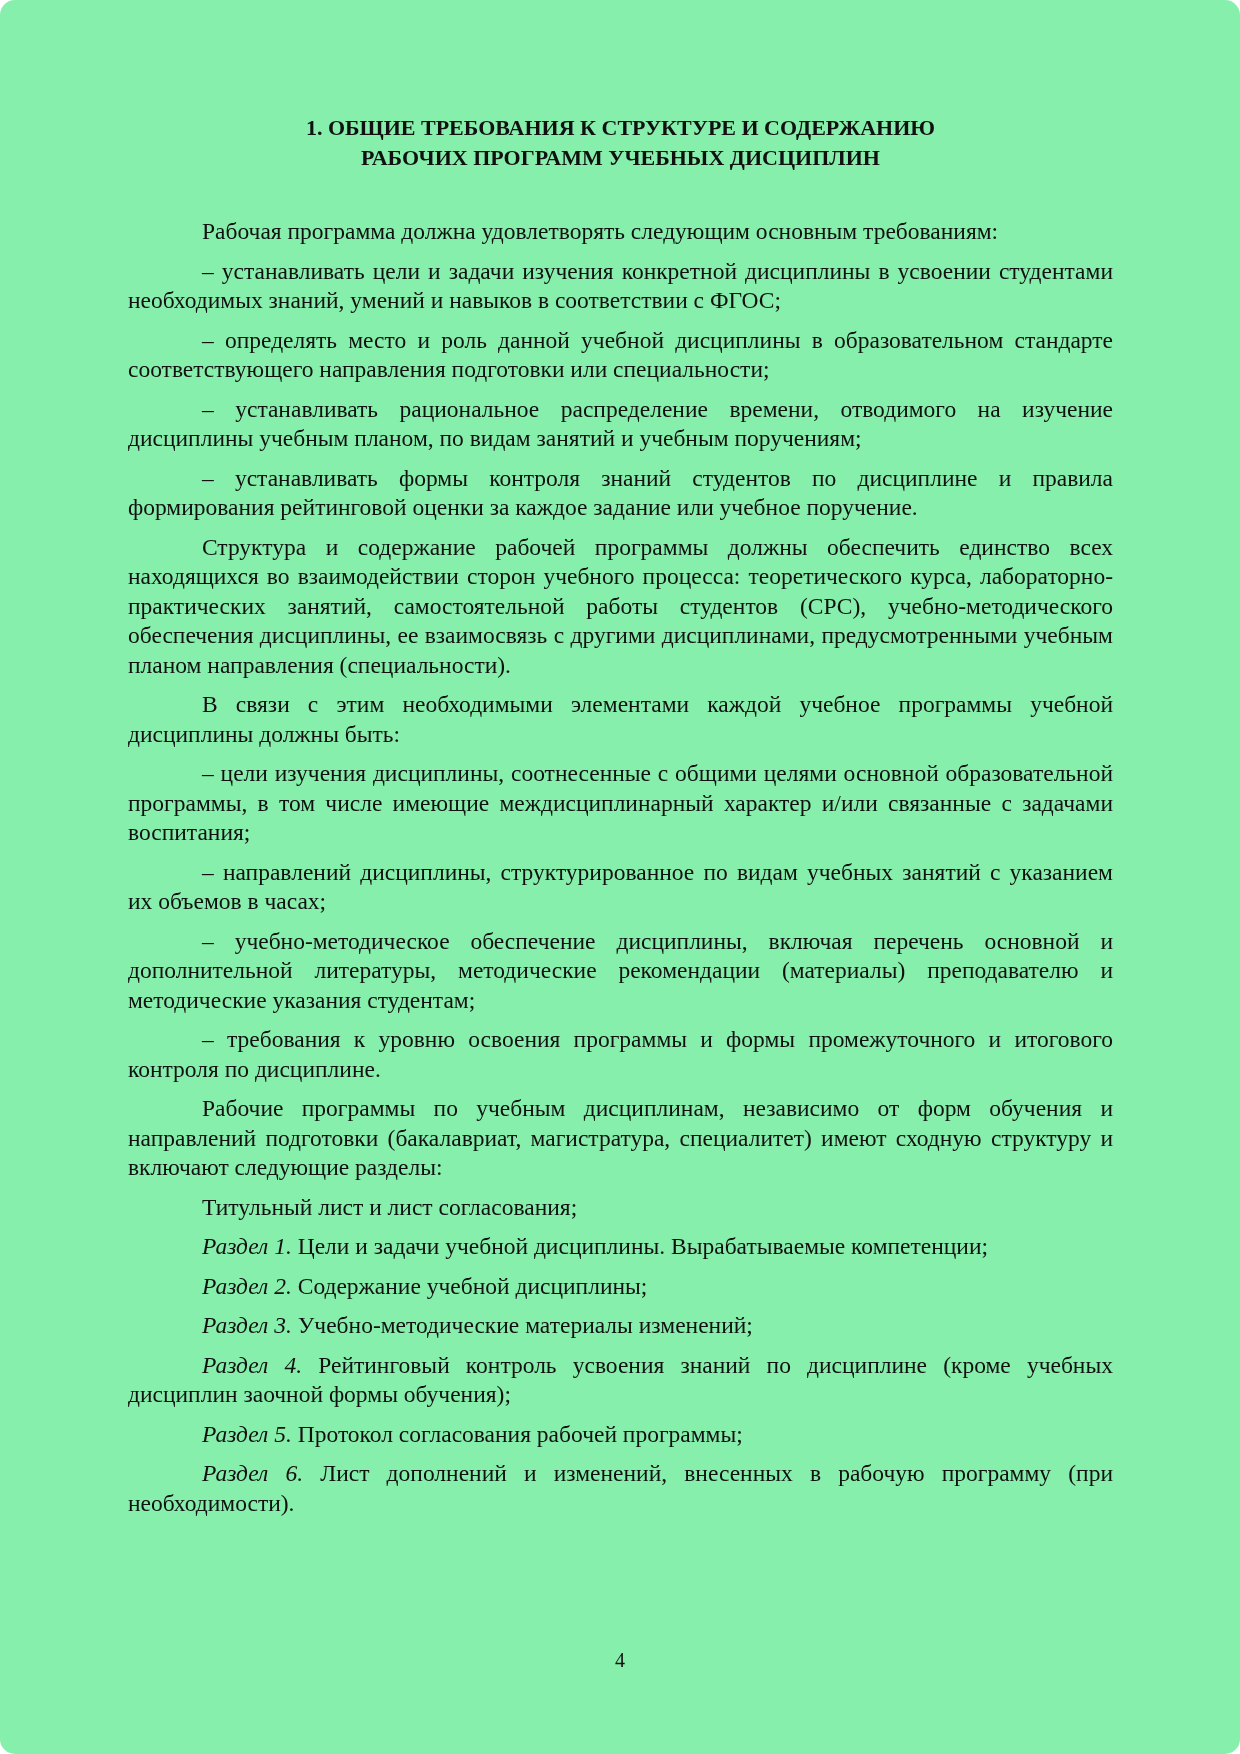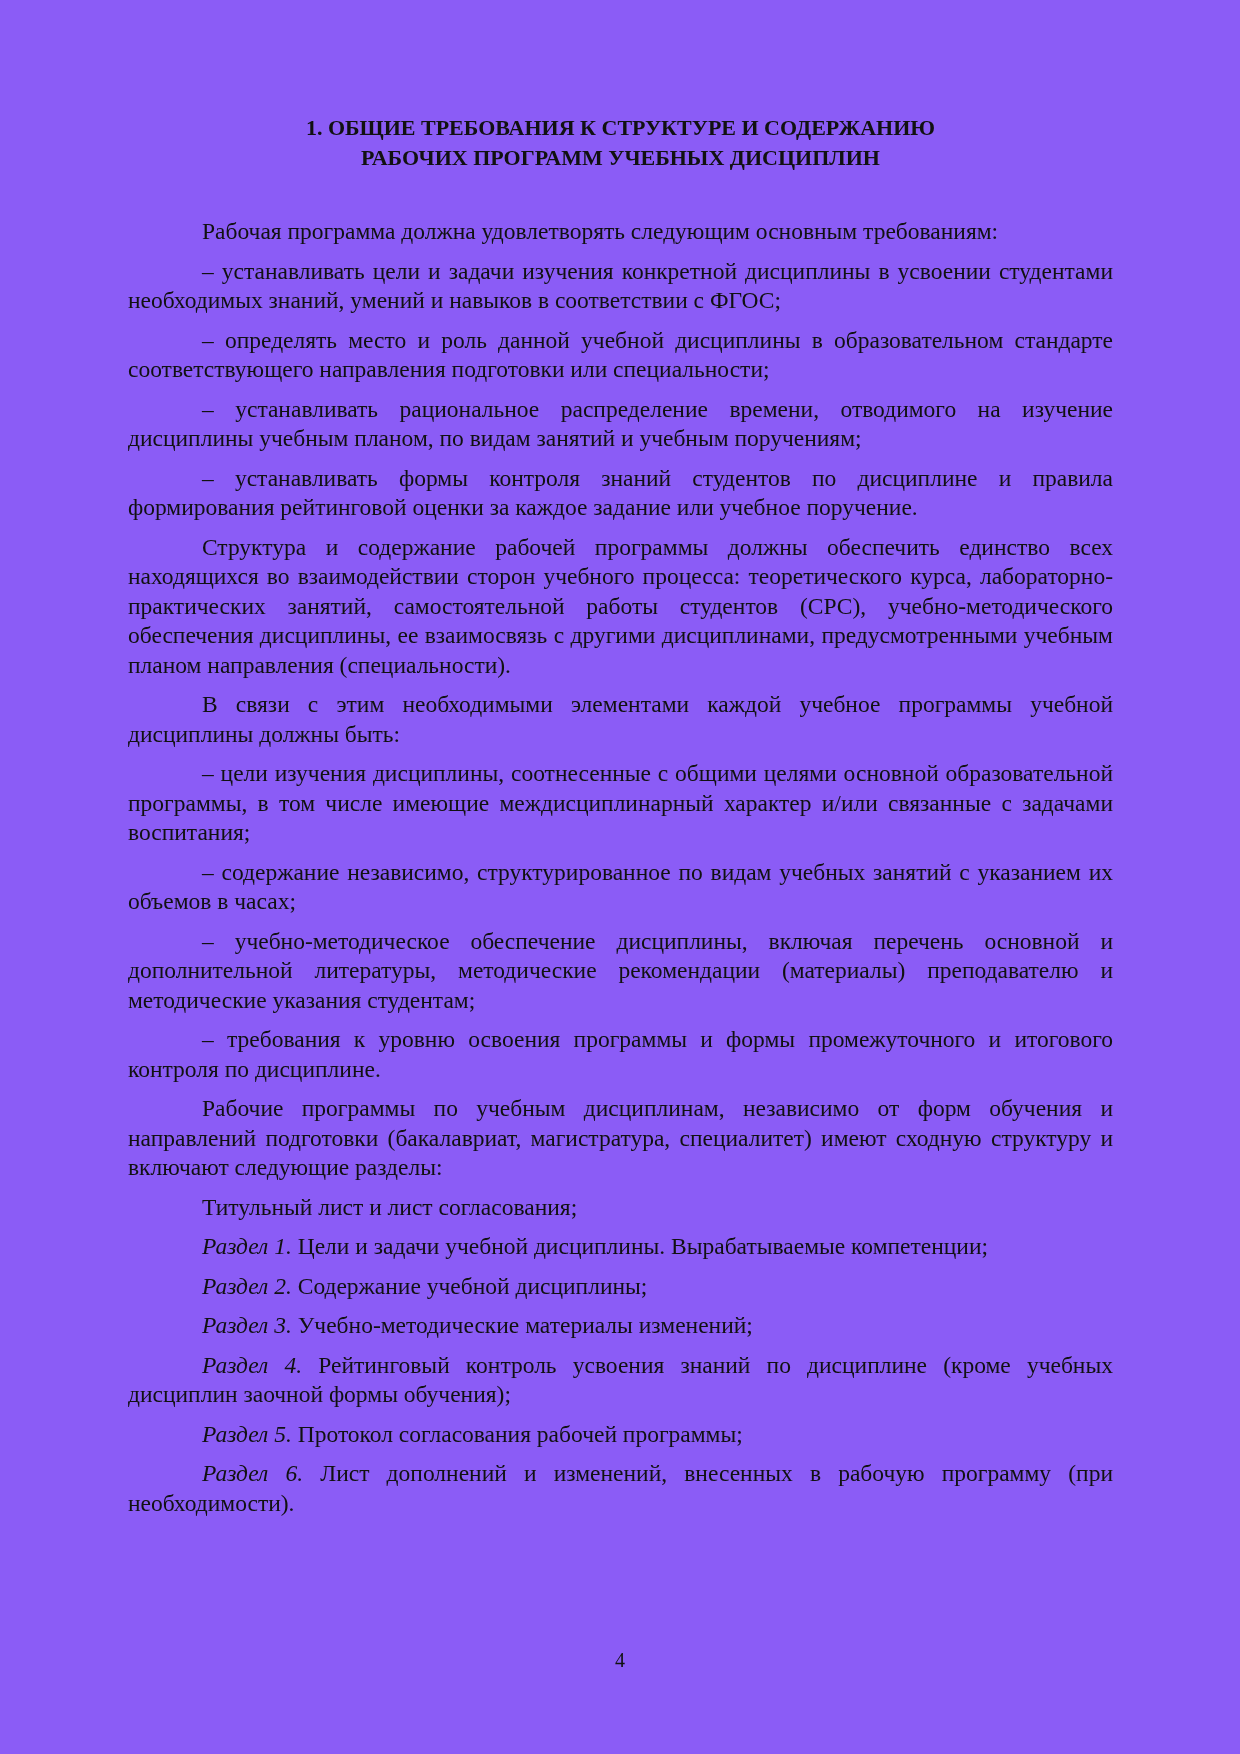--- a/index.html
+++ b/index.html
@@ -13,21 +13,22 @@
       position: relative;
       overflow: hidden;
       color: #111111;
       font-family: "Liberation Serif", "DejaVu Serif", serif;
     }
     .page {
       position: absolute;
       left: 0; top: 0;
       width: 1240px;
       height: 1754px;
-      background: #8b5cf6;
+      background: #86efac;
+      border-radius: 15px;
     }
     .title {
       position: absolute;
       left: 118px;
       width: 1005px;
       top: 113px;
       text-align: center;
       font-weight: bold;
       font-size: 22px;
       line-height: 30px;
@@ -70,21 +71,21 @@
 
   <div class="body">
     <p class="para">Рабочая программа должна удовлетворять следующим основным требованиям:</p>
     <p class="para">– устанавливать цели и задачи изучения конкретной дисциплины в усвоении студентами необходимых знаний, умений и навыков в соответствии с ФГОС;</p>
     <p class="para">– определять место и роль данной учебной дисциплины в образовательном стандарте соответствующего направления подготовки или специальности;</p>
     <p class="para">– устанавливать рациональное распределение времени, отводимого на изучение дисциплины учебным планом, по видам занятий и учебным поручениям;</p>
     <p class="para">– устанавливать формы контроля знаний студентов по дисциплине и правила формирования рейтинговой оценки за каждое задание или учебное поручение.</p>
     <p class="para">Структура и содержание рабочей программы должны обеспечить единство всех находящихся во взаимодействии сторон учебного процесса: теоретического курса, лабораторно-практических занятий, самостоятельной работы студентов (СРС), учебно-методического обеспечения дисциплины, ее взаимосвязь с другими дисциплинами, предусмотренными учебным планом направления (специальности).</p>
     <p class="para">В связи с этим необходимыми элементами каждой учебное программы учебной дисциплины должны быть:</p>
     <p class="para">– цели изучения дисциплины, соотнесенные с общими целями основной образовательной программы, в том числе имеющие междисциплинарный характер и/или связанные с задачами воспитания;</p>
-    <p class="para">– содержание независимо, структурированное по видам учебных занятий с указанием их объемов в часах;</p>
+    <p class="para">– направлений дисциплины, структурированное по видам учебных занятий с указанием их объемов в часах;</p>
     <p class="para">– учебно-методическое обеспечение дисциплины, включая перечень основной и дополнительной литературы, методические рекомендации (материалы) преподавателю и методические указания студентам;</p>
     <p class="para">– требования к уровню освоения программы и формы промежуточного и итогового контроля по дисциплине.</p>
     <p class="para">Рабочие программы по учебным дисциплинам, независимо от форм обучения и направлений подготовки (бакалавриат, магистратура, специалитет) имеют сходную структуру и включают следующие разделы:</p>
     <p class="para">Титульный лист и лист согласования;</p>
 
     <p class="para"><span class="ital">Раздел 1.</span><span> Цели и задачи учебной дисциплины. Вырабатываемые компетенции;</span></p>
     <p class="para"><span class="ital">Раздел 2.</span><span> Содержание учебной дисциплины;</span></p>
     <p class="para"><span class="ital">Раздел 3.</span><span> Учебно-методические материалы изменений;</span></p>
     <p class="para"><span class="ital">Раздел 4.</span><span> Рейтинговый контроль усвоения знаний по дисциплине (кроме учебных дисциплин заочной формы обучения);</span></p>
     <p class="para"><span class="ital">Раздел 5.</span><span> Протокол согласования рабочей программы;</span></p>

